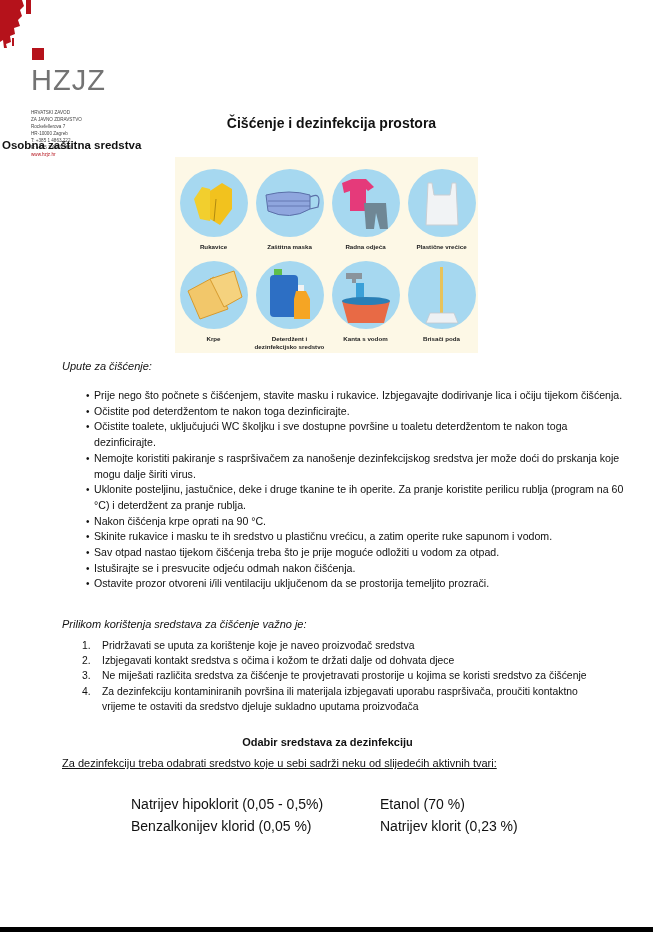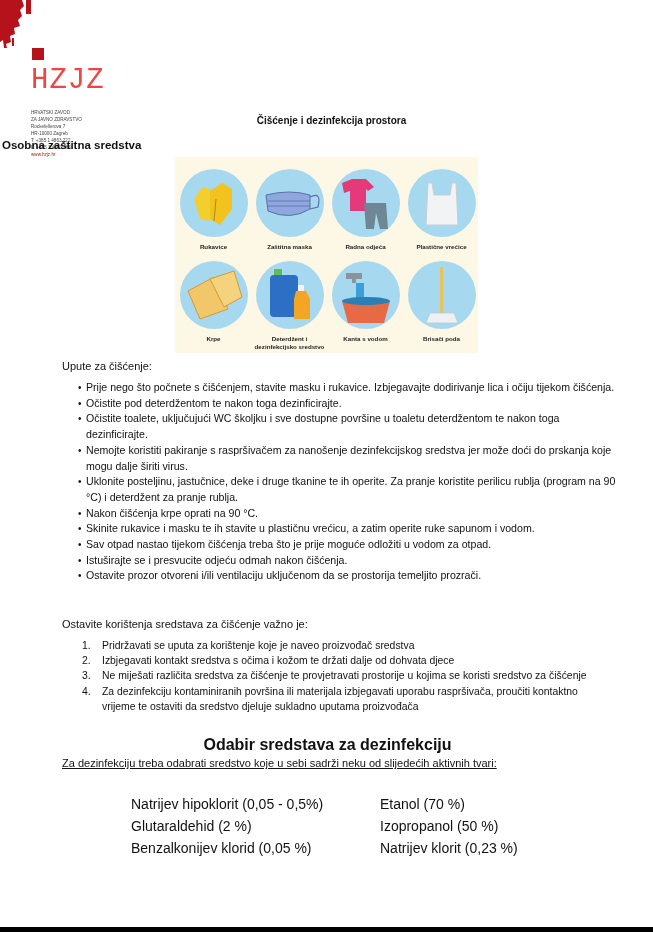--- a/index.html
+++ b/index.html
@@ -5,60 +5,60 @@
   html, body { margin: 0; padding: 0; }
   body {
     width: 653px; height: 932px; position: relative; overflow: hidden;
     background: #ffffff; color: #111;
     font-family: "Liberation Sans", "DejaVu Sans", sans-serif;
   }
   .splatter { position: absolute; left: 0; top: 0; width: 34px; height: 48px; }
   .logo-square { position: absolute; left: 32px; top: 48px; width: 12px; height: 12px; background: #b5121b; }
   .logo-text {
     position: absolute; left: 31px; top: 64px; font-size: 29px; letter-spacing: 1px;
-    font-family: Liberation Mono, monospace; color: #ef4444; font-weight: normal;
+    font-family: Liberation Sans, sans-serif; color: #737373; font-weight: normal;
   }
   .org-info { position: absolute; left: 31px; top: 109px; font-size: 4.6px; line-height: 7px; color: #444; }
   .org-info .web { color: #b5121b; }
   .title {
     position: absolute; left: 0; right: 0; top: 115px; text-align: center;
-    font-size: 10px; font-weight: bold; padding-left: 10px;
+    font-size: 14px; font-weight: bold; padding-left: 10px;
   }
   .subtitle {
     position: absolute; left: 0; right: 0; top: 139px; 
     font-size: 11.5px; font-weight: bold; padding-left: 2px;
   }
   .ppe-panel {
     position: absolute; left: 175px; top: 157px; width: 303px; height: 196px;
     background: #fdf8e6;
   }
   .ppe-item { position: absolute; width: 75px; text-align: center; }
   .ppe-circle {
     width: 68px; height: 68px; border-radius: 50%; background: #a6d8f0;
     margin: 0 auto; position: relative; overflow: hidden;
   }
   .ppe-label { font-size: 6.2px; font-weight: bold; color: #222; margin-top: 6px; line-height: 8px; }
   .ppe-circle svg { position: absolute; left: 0; top: 0; width: 68px; height: 68px; }
 
-  .section-head { position: absolute; left: 62px; font-size: 11px; color: #111; }
+  .section-head { position: absolute; left: 62px; font-size: 11px; color: #111; font-style: italic; }
   ul.bullets {
-    position: absolute; left: 78px; top: 380px; width: 540px; margin: 0; padding: 0; list-style: none;
+    position: absolute; left: 78px; top: 380px; width: 540px; margin: 8px; padding: 0; list-style: none;
     font-size: 10.6px; line-height: 15.7px;
   }
   ul.bullets li { position: relative; padding-left: 8px; }
   ul.bullets li::before { content: "•"; position: absolute; left: 0; top: 0; font-size: 10px; }
   ol.numbered {
     position: absolute; left: 82px; top: 638px; width: 530px; margin: 0; padding: 0; list-style: none;
     font-size: 10.4px; line-height: 15.2px;
   }
   ol.numbered li { position: relative; padding-left: 20px; }
   ol.numbered li .num { position: absolute; left: 0; top: 0; }
   .center-head {
     position: absolute; left: 0; right: 0; top: 736px; text-align: center;
-    font-size: 16px; font-weight: bold; padding-left: 2px;
+    font-size: 11px; font-weight: bold; padding-left: 2px;
   }
   .intro { position: absolute; left: 62px; top: 757px; font-size: 11px; text-decoration: underline; }
   .substances { position: absolute; left: 94px; top: 796px; width: 400px; font-size: 14px; margin-left: 37px; }
   .substances .row { height: 22px; position: relative; }
   .substances .c1 { position: absolute; left: 0; }
   .substances .c2 { position: absolute; left: 249px; }
   .bottom-bar { position: absolute; left: 0; bottom: 0; width: 653px; height: 5px; background: #000; }
 </style>
 </head>
 <body>
@@ -163,46 +163,42 @@
     <div class="ppe-label">Brisači poda</div>
   </div>
 </div>
 
 <div class="section-head" style="top:360px;">Upute za čišćenje:</div>
 <ul class="bullets">
   <li>Prije nego što počnete s čišćenjem, stavite masku i rukavice. Izbjegavajte dodirivanje lica i očiju tijekom čišćenja.</li>
   <li>Očistite pod deterdžentom te nakon toga dezinficirajte.</li>
   <li>Očistite toalete, uključujući WC školjku i sve dostupne površine u toaletu deterdžentom te nakon toga dezinficirajte.</li>
   <li>Nemojte koristiti pakiranje s raspršivačem za nanošenje dezinfekcijskog sredstva jer može doći do prskanja koje mogu dalje širiti virus.</li>
-  <li>Uklonite posteljinu, jastučnice, deke i druge tkanine te ih operite. Za pranje koristite perilicu rublja (program na 90 °C) i deterdžent za pranje rublja.</li>
+  <li>Uklonite posteljinu, jastučnice, deke i druge tkanine te ih operite. Za pranje koristite perilicu rublja (program na 60 °C) i deterdžent za pranje rublja.</li>
   <li>Nakon čišćenja krpe oprati na 90 °C.</li>
-  <li>Skinite rukavice i masku te ih stavite u plastičnu vrećicu, a zatim operite ruke sapunom i vodom.</li>
+  <li>Skinite rukavice i masku te ih sredstvo u plastičnu vrećicu, a zatim operite ruke sapunom i vodom.</li>
   <li>Sav otpad nastao tijekom čišćenja treba što je prije moguće odložiti u vodom za otpad.</li>
   <li>Istuširajte se i presvucite odjeću odmah nakon čišćenja.</li>
   <li>Ostavite prozor otvoreni i/ili ventilaciju uključenom da se prostorija temeljito prozrači.</li>
 </ul>
 
-<div class="section-head" style="top:618px;">Ostavite korištenja sredstava za čišćenje važno je:</div>
+<div class="section-head" style="top:618px;">Prilikom korištenja sredstava za čišćenje važno je:</div>
 <ol class="numbered">
   <li><span class="num">1.</span><span>Pridržavati se uputa za korištenje koje je naveo proizvođač sredstva</span></li>
   <li><span class="num">2.</span><span>Izbjegavati kontakt sredstva s očima i kožom te držati dalje od dohvata djece</span></li>
   <li><span class="num">3.</span><span>Ne miješati različita sredstva za čišćenje te provjetravati prostorije u kojima se koristi sredstvo za čišćenje</span></li>
   <li><span class="num">4.</span><span>Za dezinfekciju kontaminiranih površina ili materijala izbjegavati uporabu raspršivača, proučiti kontaktno vrijeme te ostaviti da sredstvo djeluje sukladno uputama proizvođača</span></li>
 </ol>
 
 <div class="center-head">Odabir sredstava za dezinfekciju</div>
 <div class="intro">Za dezinfekciju treba odabrati sredstvo koje u sebi sadrži neku od slijedećih aktivnih tvari:</div>
 <div class="substances">
   <div class="row">
     <span class="c1">Natrijev hipoklorit (0,05 - 0,5%)</span>
     <span class="c2">Etanol (70 %)</span>
   </div>
   <div class="row">
-    <span class="c1">Glutaraldehid (2 %)</span>
-    <span class="c2">Izopropanol (50 %)</span>
-  </div>
-  <div class="row">
     <span class="c1">Benzalkonijev klorid (0,05 %)</span>
     <span class="c2">Natrijev klorit (0,23 %)</span>
   </div>
 </div>
 
 <div class="bottom-bar"></div>
 
 </body></html>

